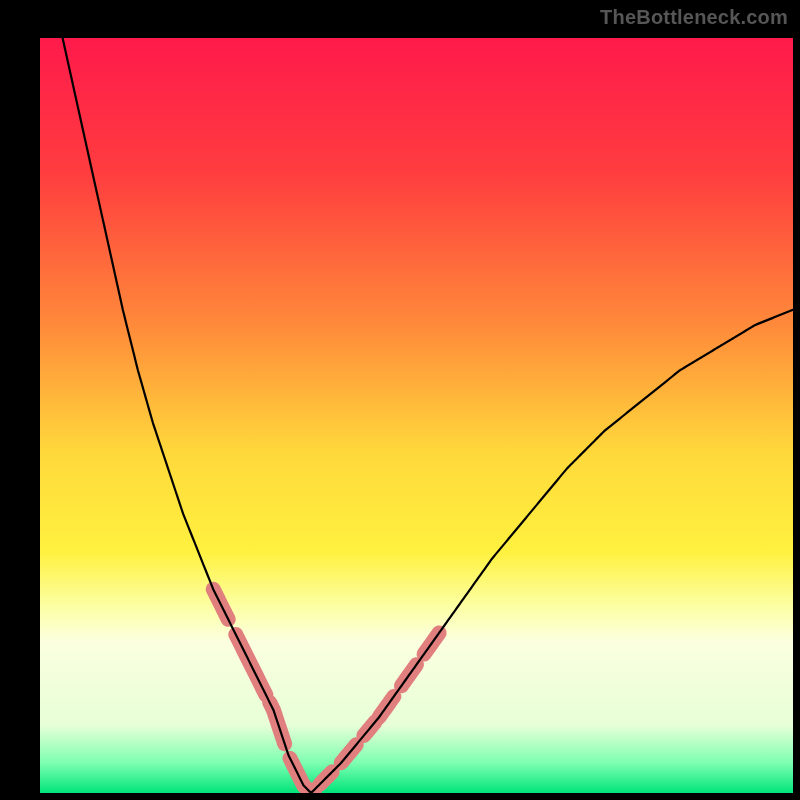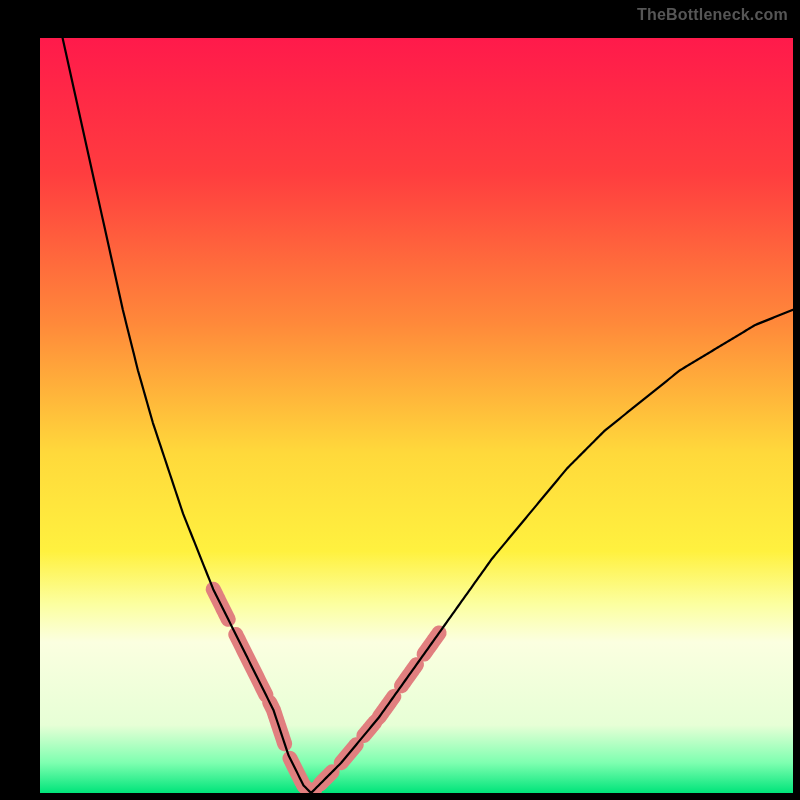--- a/index.html
+++ b/index.html
@@ -38,21 +38,21 @@
     left: 0;
     top: 0;
     width: 100%;
     height: 100%;
   }
   .watermark {
     position: absolute;
     top: 6px;
     right: 12px;
     font-family: Arial, Helvetica, sans-serif;
-    font-size: 16px;
+    font-size: 20px;
     font-weight: 600;
     color: #565656;
     letter-spacing: 0.2px;
   }
 </style>
 </head>
 <body>
 
 <div class="frame">
 

